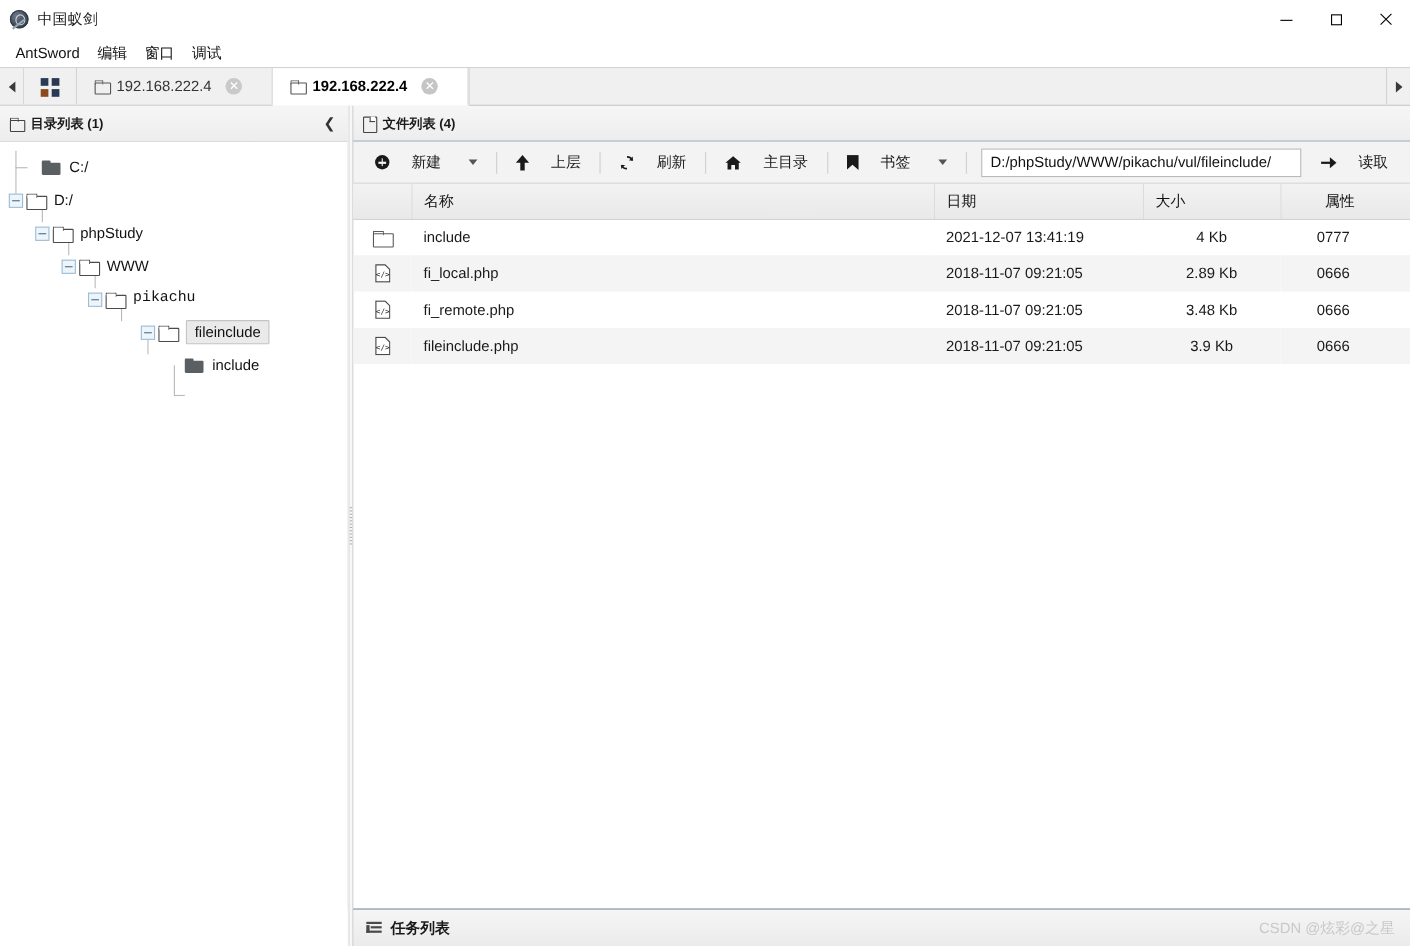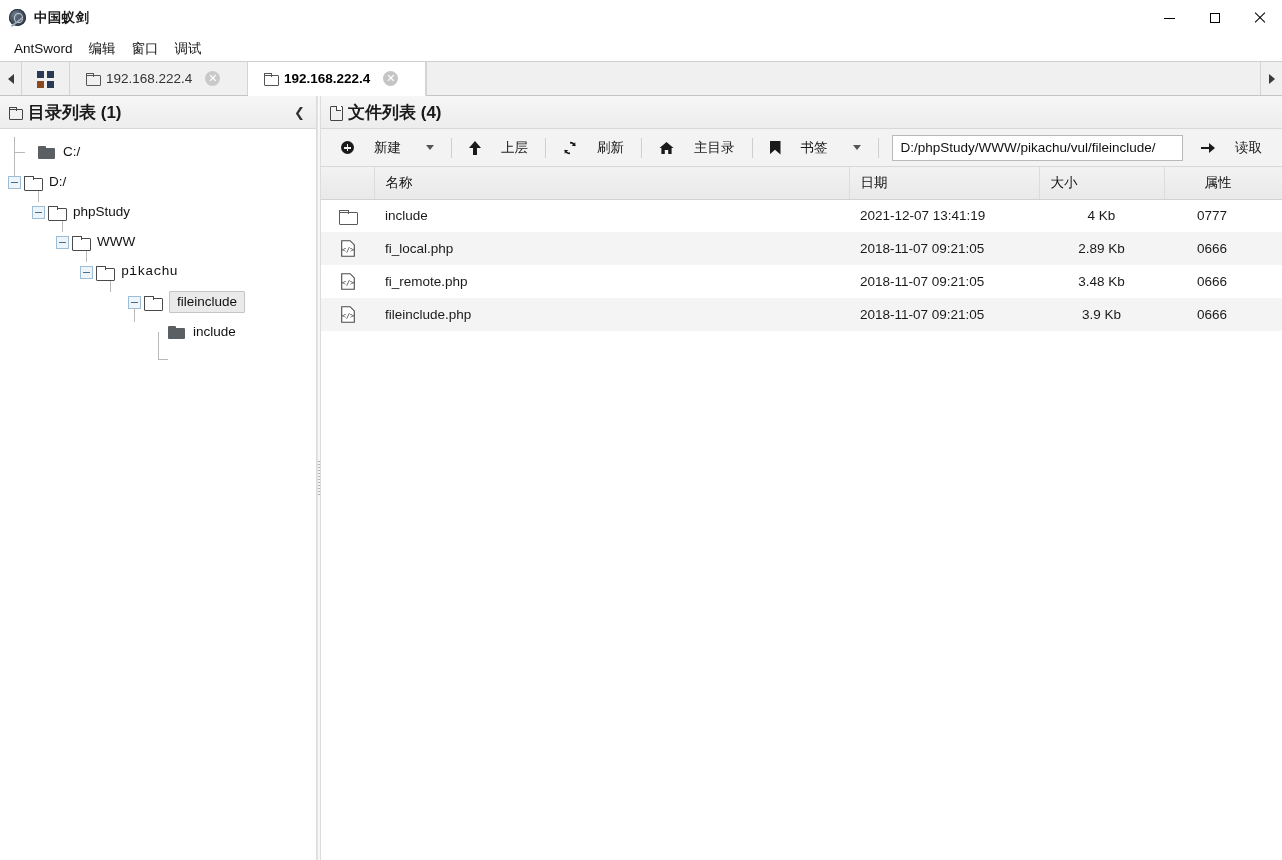--- a/index.html
+++ b/index.html
@@ -18,21 +18,21 @@
   }
 
   
   .titlebar {
     height: 36px; flex: 0 0 36px;
     background: #ffffff;
     display: flex; align-items: center;
     border-bottom: 1px solid #ffffff;
     position: relative;
   }
-  .title-left { display: flex; align-items: center; padding-left: 9px; gap: 8px; font-weight: bold; }
+  .title-left { display: flex; align-items: center; padding-left: 9px; gap: 8px; }
   .app-logo {
     width: 17px; height: 17px; border-radius: 50%;
     background: radial-gradient(circle at 35% 32%, #6d7a8a 0%, #44505e 48%, #2b3440 100%);
     position: relative; display: block;
     box-shadow: inset 0 0 0 1px #2c3742;
   }
   .app-logo::before {
     content: ""; position: absolute; left: 5px; top: 4px;
     width: 7px; height: 8px; border: 1.5px solid #cdd4db; border-radius: 50% 50% 45% 45%;
   }
@@ -149,21 +149,21 @@
     background: #fff;
     border-right: 1px solid #dcdcdc;
   }
   .panel-head {
     height: 33px; flex: 0 0 33px;
     background: linear-gradient(#f6f6f6, #ededed);
     border-bottom: 1px solid #d8d8d8;
     display: flex; align-items: center;
     padding: 0 9px; gap: 7px;
   }
-  .panel-head-title { font-size: 17px; color: #1a1a1a; font-weight: bold; }
+  .panel-head-title { font-size: 12px; color: #1a1a1a; font-weight: bold; }
   .panel-head-icon {
     width: 12px; height: 11px; position: relative; display: inline-block; flex: 0 0 12px;
   }
   .panel-head-icon::before {
     content: ""; position: absolute; left: 0; top: 2px; width: 12px; height: 9px;
     border: 1px solid #444; border-radius: 1px;
   }
   .panel-head-icon::after {
     content: ""; position: absolute; left: 0; top: 0px; width: 6px; height: 3px;
     border: 1px solid #444; border-bottom: none; border-radius: 1px 1px 0 0;
@@ -644,16 +644,25 @@
               </td>
               <td>fileinclude.php</td>
               <td>2018-11-07 09:21:05</td>
               <td class="num">3.9 Kb</td>
               <td class="attr">0666</td>
             </tr>
           </tbody>
         </table>
       </div>
 
+      <div class="statusbar">
+        <span class="ic-tasks">
+            <i></i>
+            <i></i>
+            <i></i>
+          </span>
+        <span class="status-label">任务列表</span>
+        <span class="watermark">CSDN @炫彩@之星</span>
+      </div>
 
     </div>
   </div>
 </div>
 
 </body></html>

